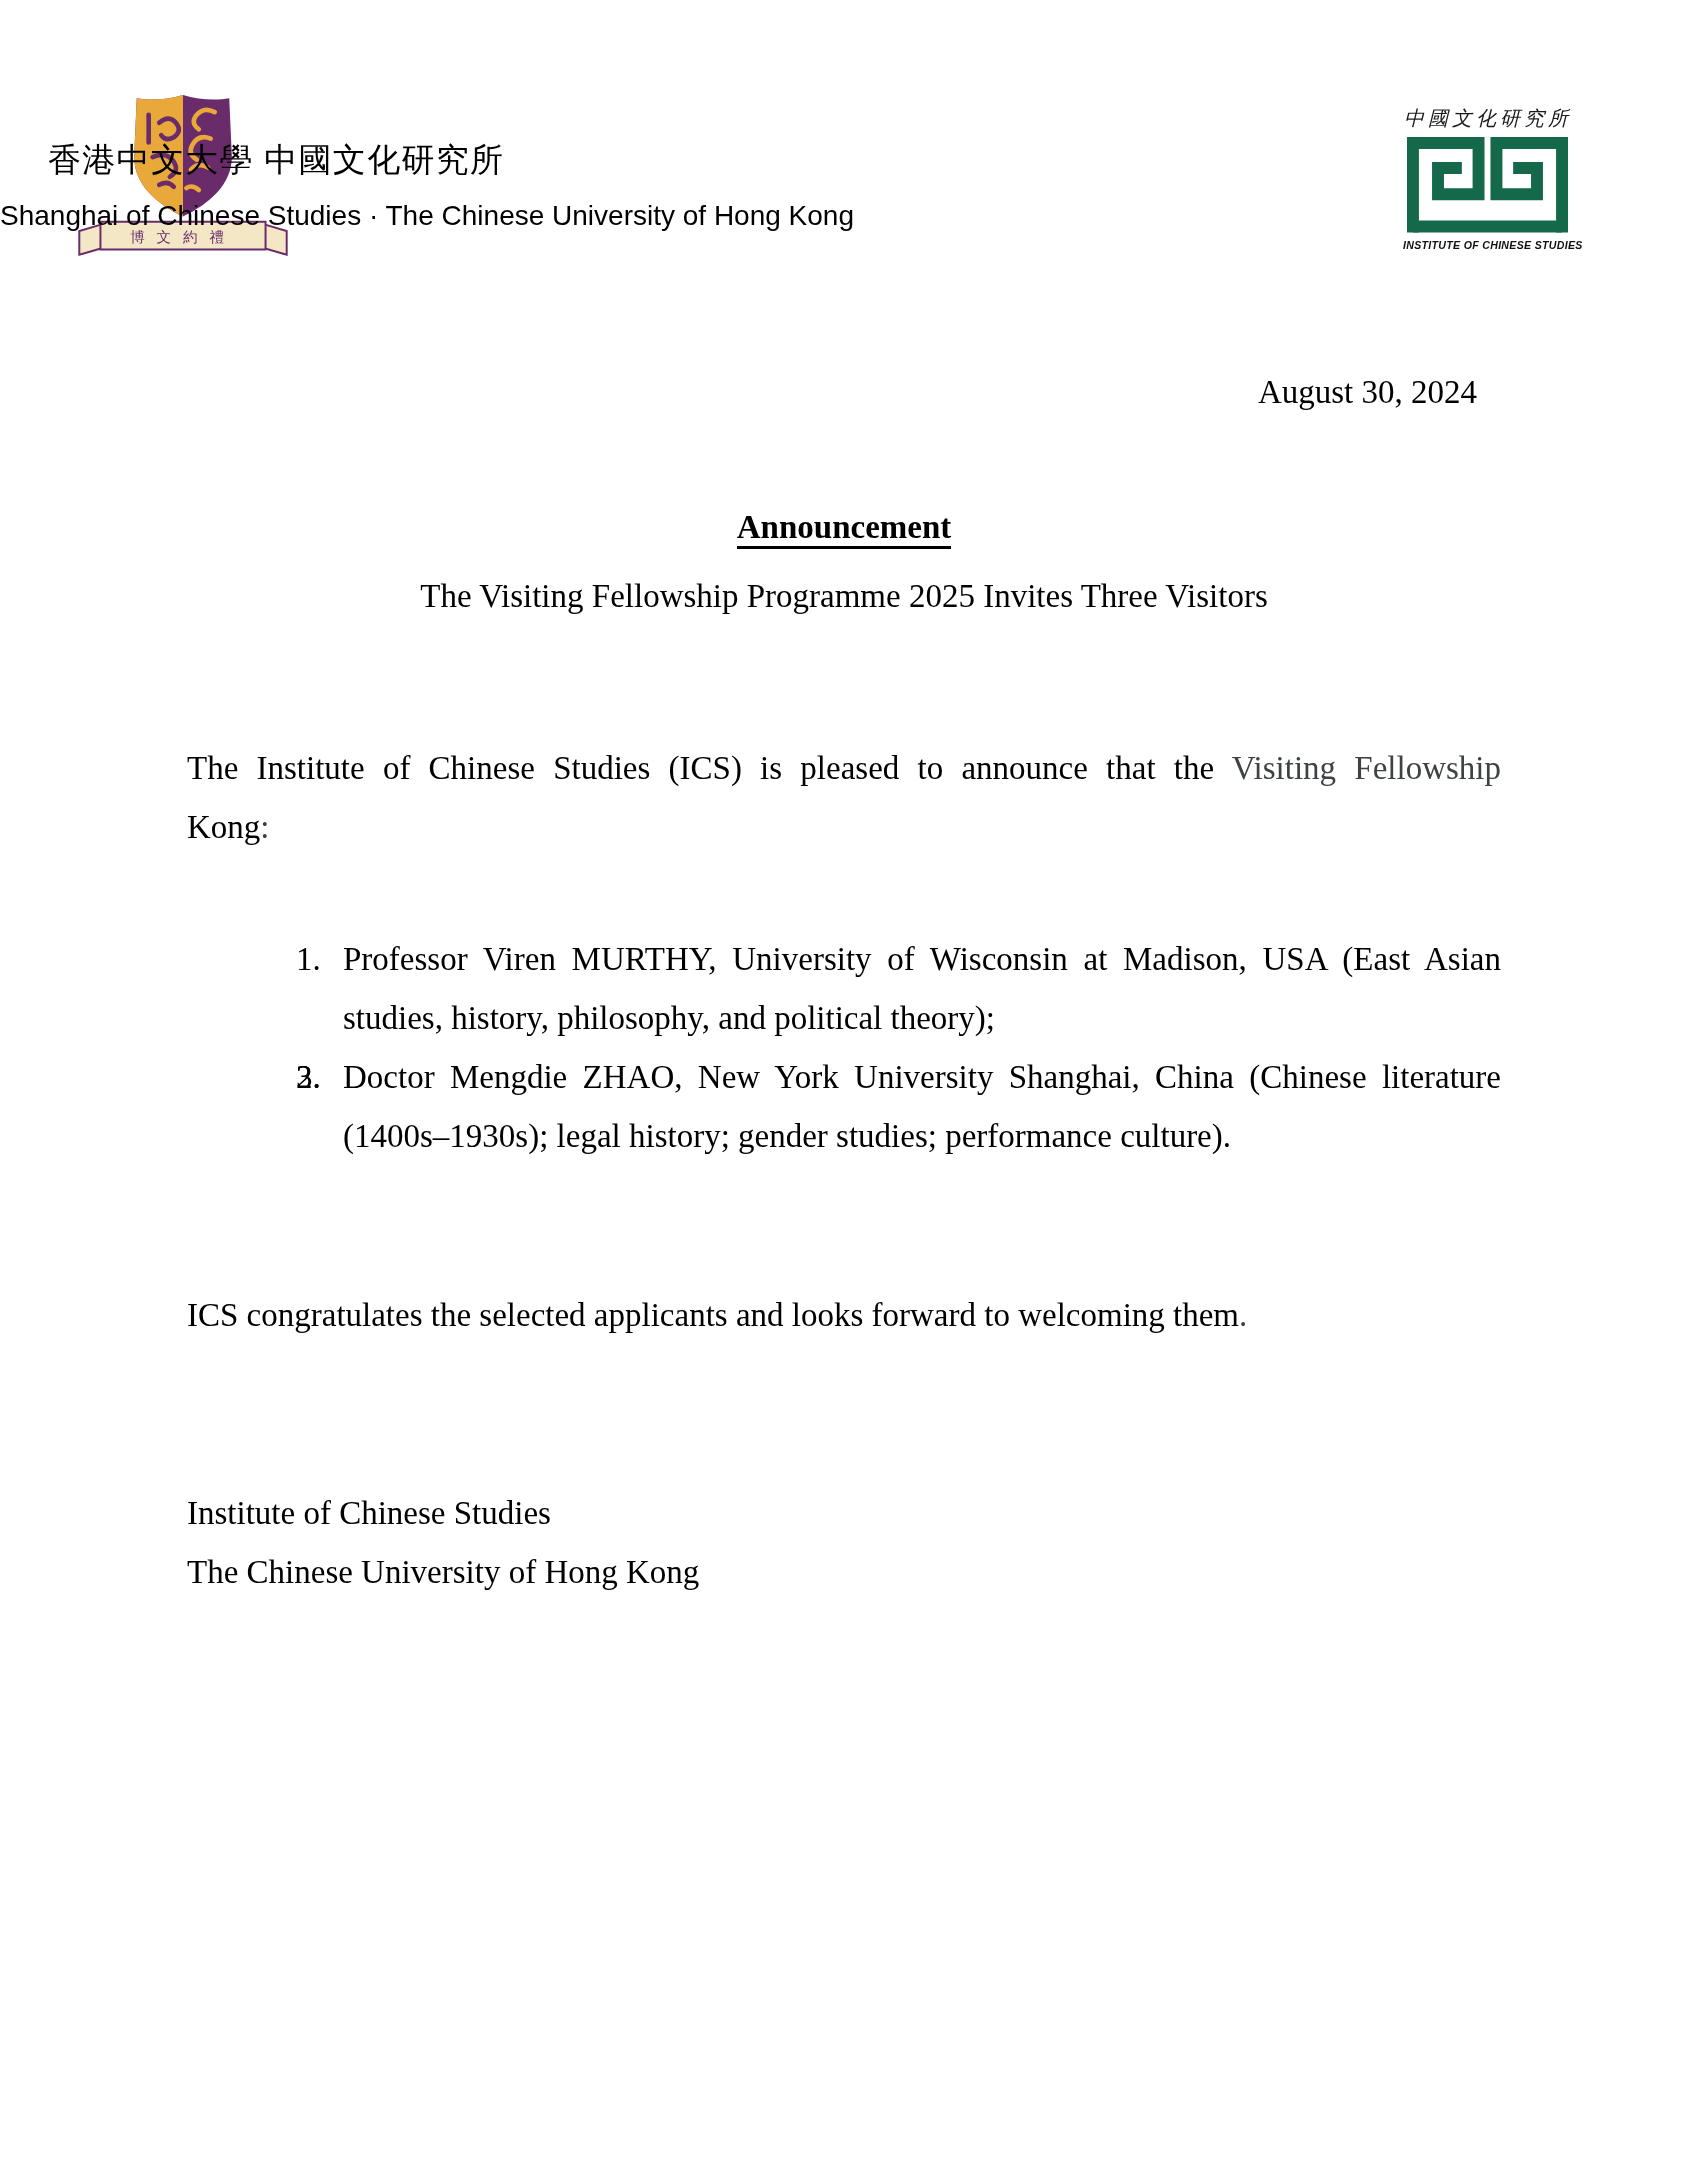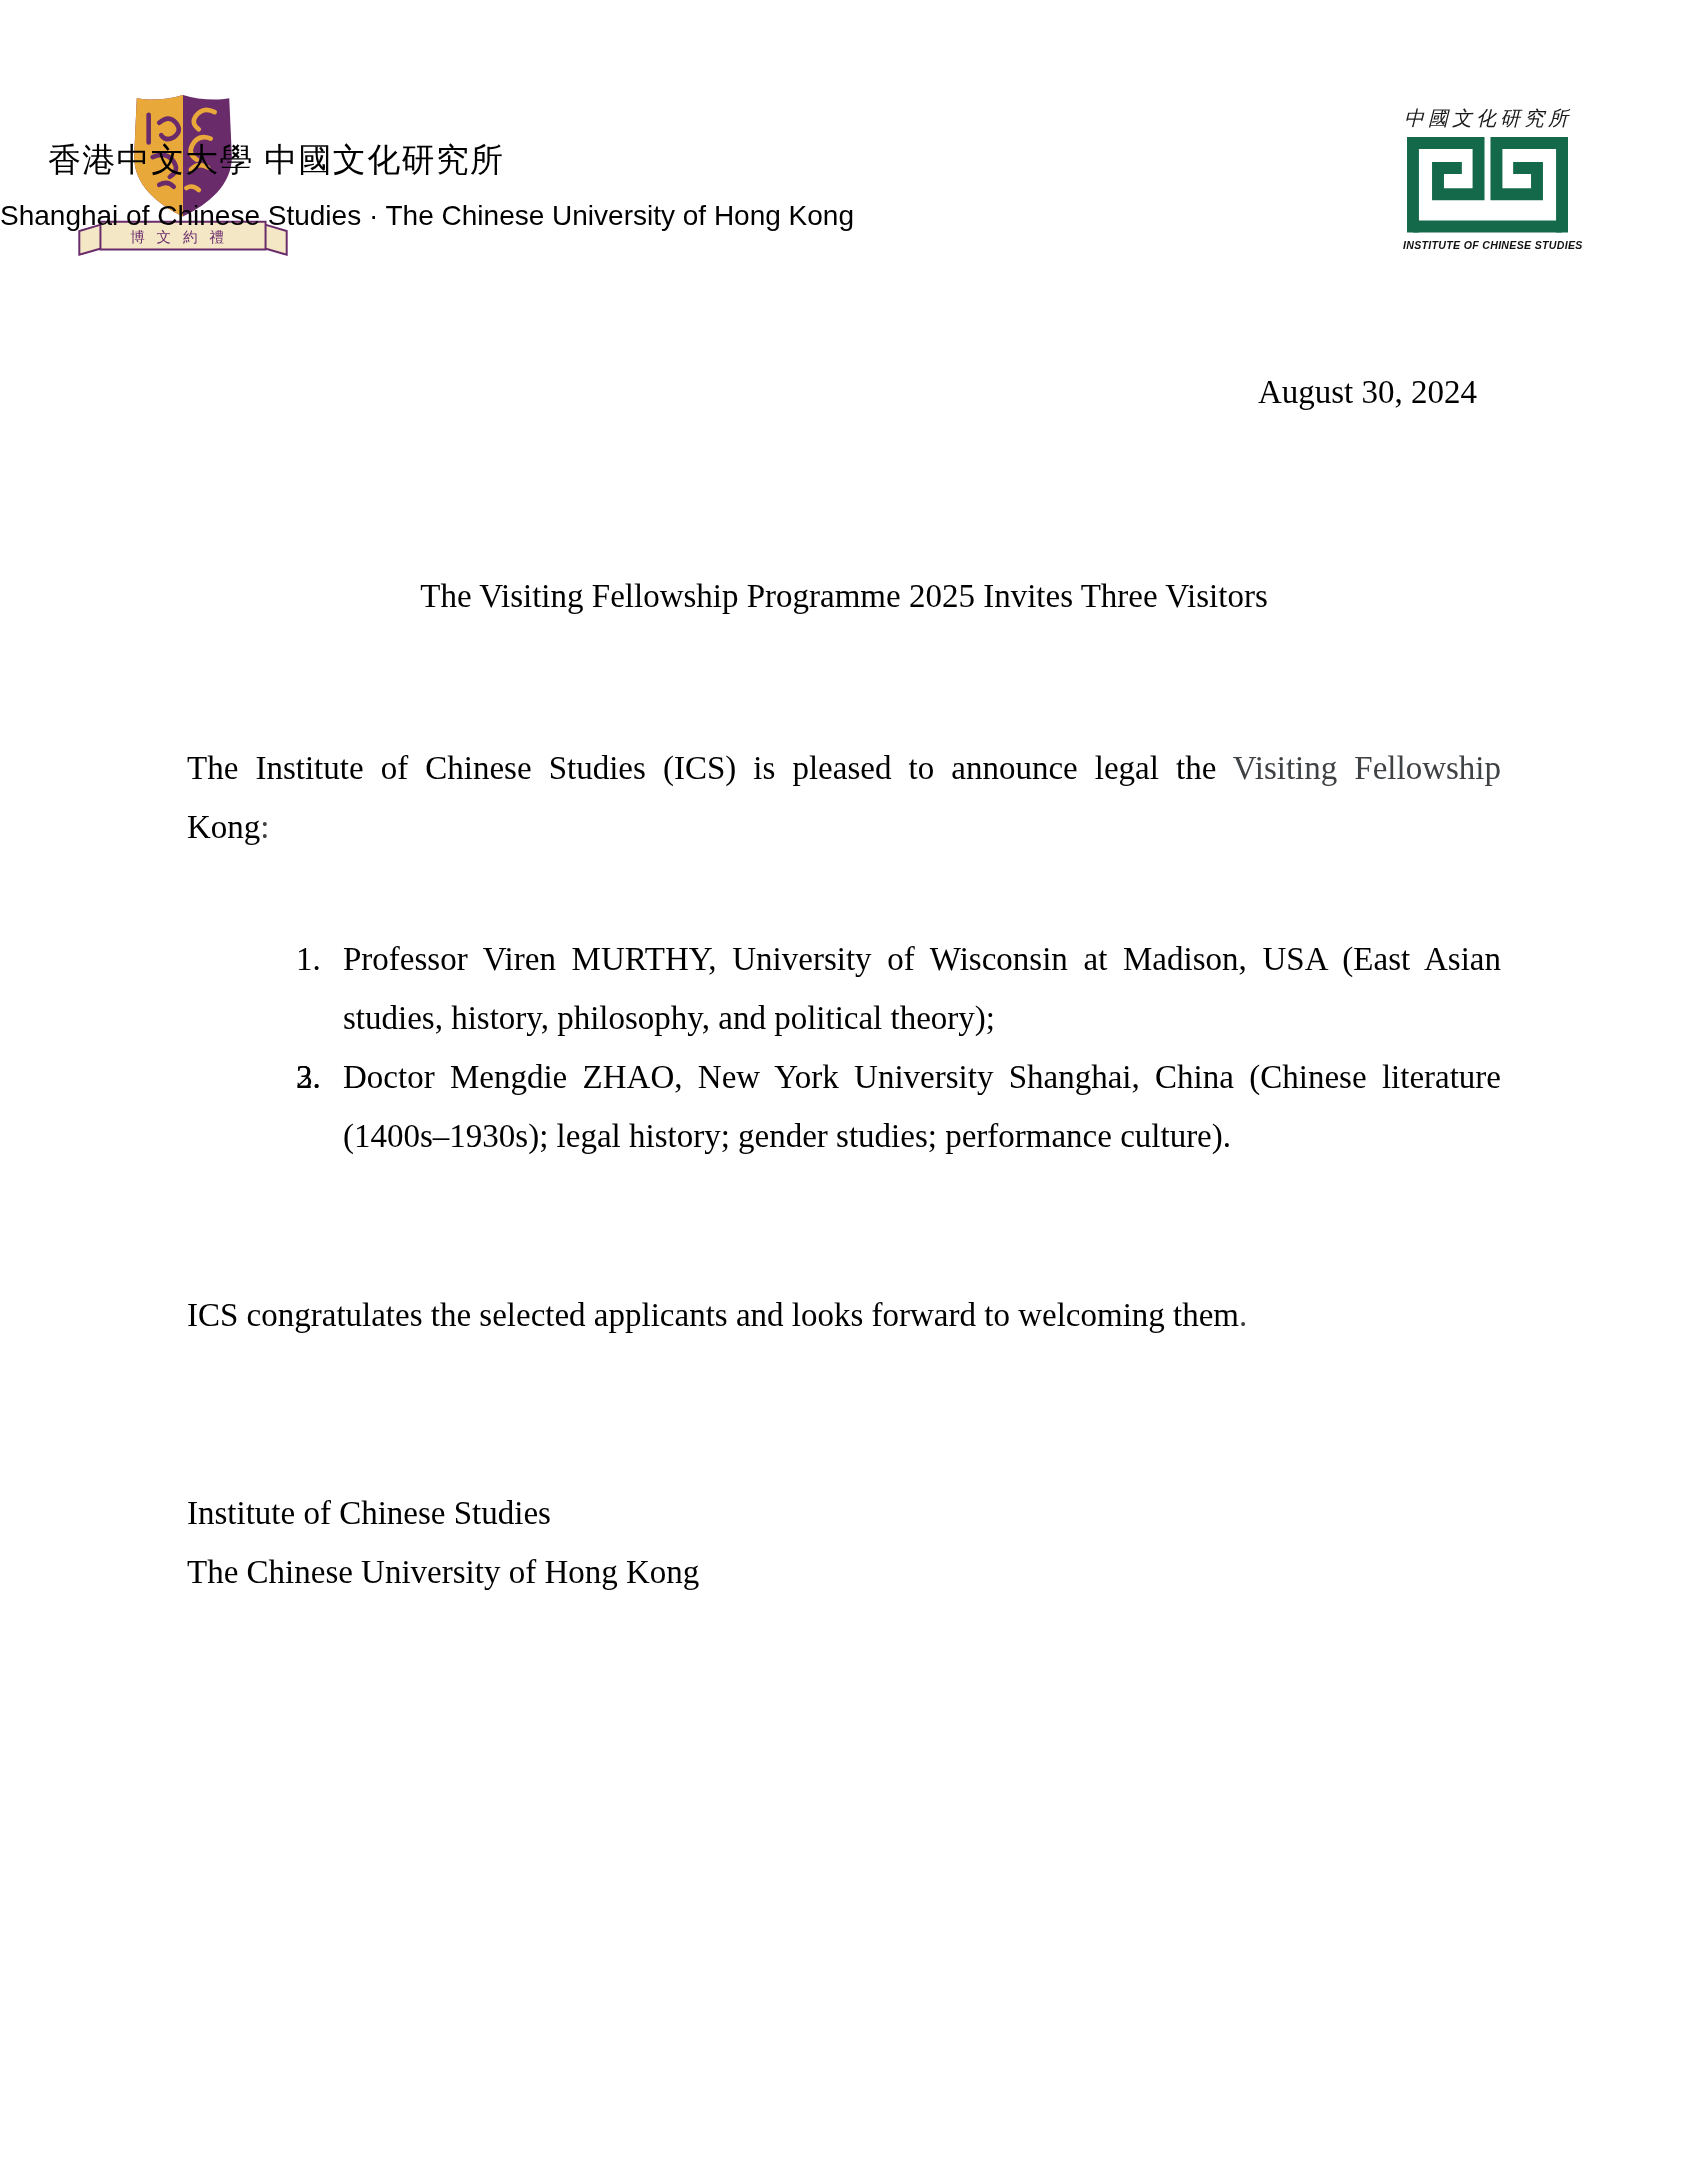--- a/index.html
+++ b/index.html
@@ -96,26 +96,29 @@
         <path d="M10,150 H260"></path>
         <path d="M10,160 V10 H120 V96 H52 V52 H92"></path>
         <path d="M260,160 V10 H150 V96 H218 V52 H178"></path>
       </g>
     </svg>
     <div class="ics-caption">INSTITUTE OF CHINESE STUDIES</div>
   </div>
 
   <div class="block date-row">August 30, 2024</div>
 
+  <div class="block title-row">
+    <span class="u">Announcement</span>
+  </div>
 
   <div class="block subtitle-row">The Visiting Fellowship Programme 2025 Invites Three Visitors</div>
 
   <div class="block para">
     <div class="line just">
-      <span>The Institute of Chinese Studies (ICS) is pleased to announce legal the </span><span class="muted">Visiting Fellowship</span>
+      <span>The Institute of Chinese Studies (ICS) is pleased to announce that the </span><span class="muted">Visiting Fellowship</span>
     </div>
     <div class="line">
       <span>Kong</span><span class="muted">:</span>
     </div>
   </div>
 
   <div class="block list">
 
     <div class="list-item">
       <span class="list-num">1.</span>

